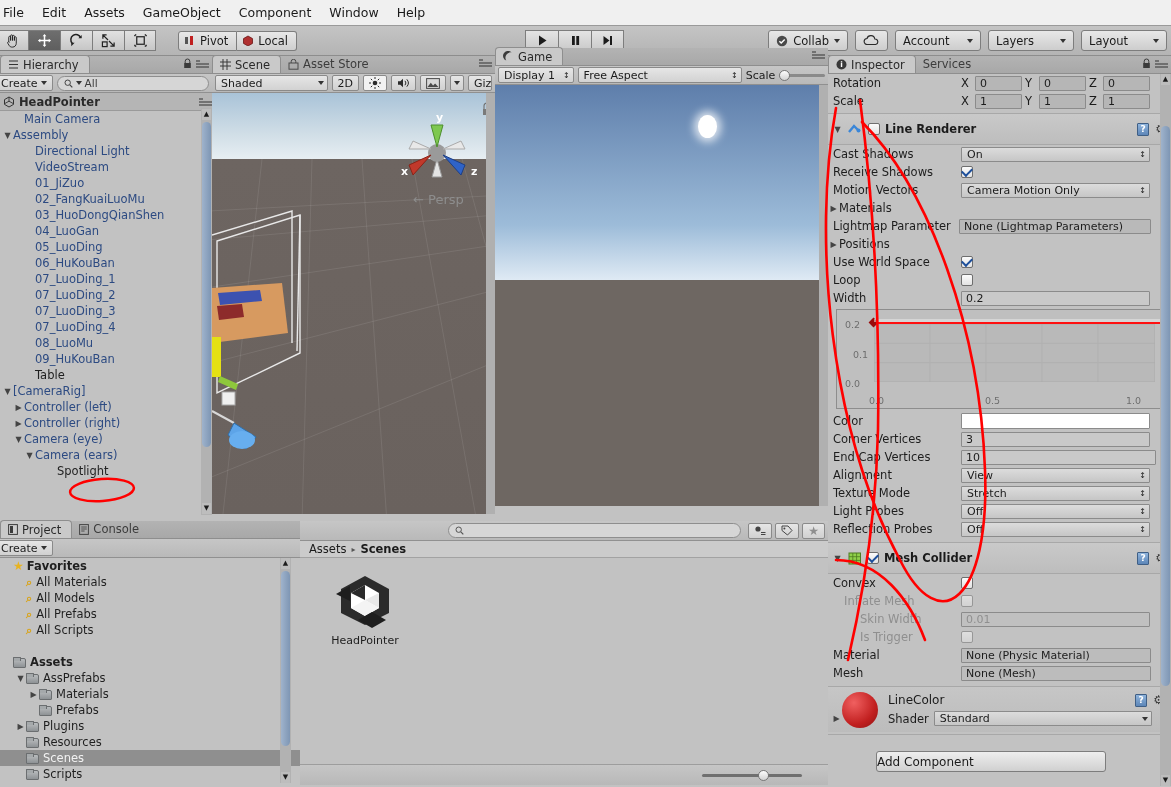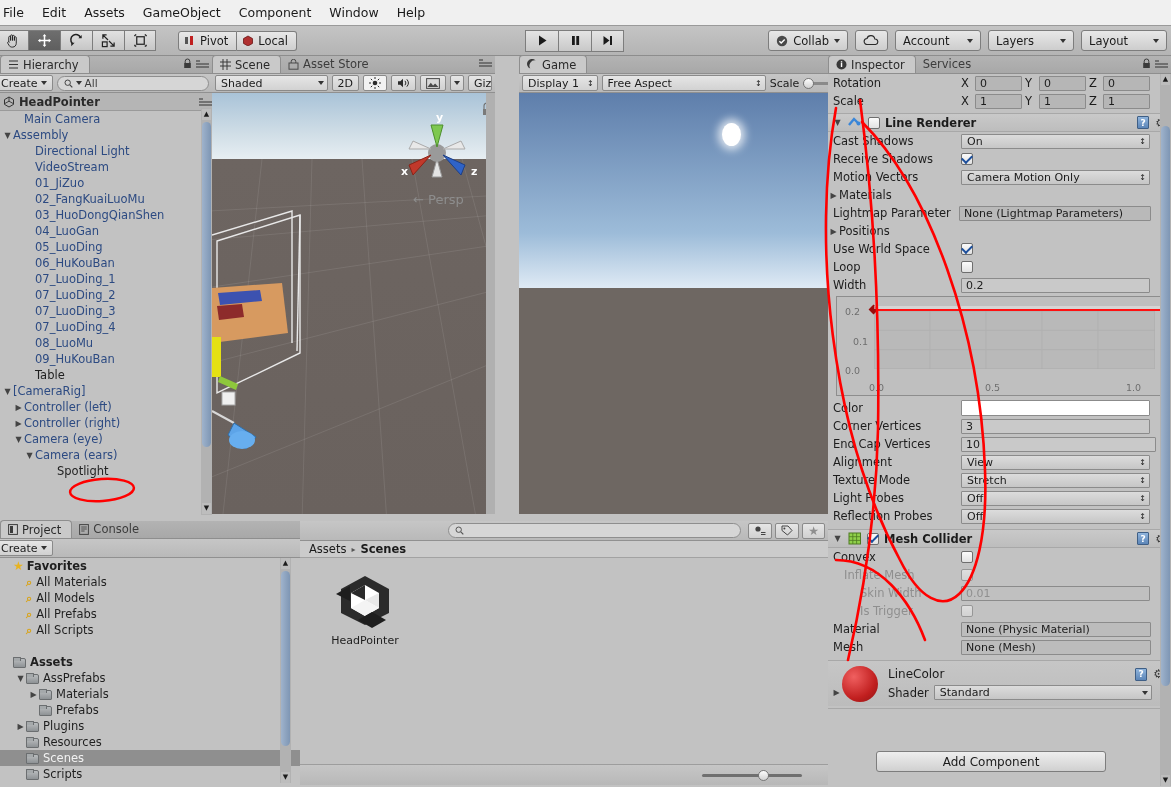--- a/index.html
+++ b/index.html
@@ -143,21 +143,21 @@
   .asset .lbl{ font-size:11px; color:#1e1e1e; }
   .statusbar{ height:21px; background:linear-gradient(#c6c6c6,#b8b8b8); border-top:1px solid #9d9d9d;
               display:flex; align-items:center; justify-content:flex-end; padding-right:26px; }
   .slider{ width:100px; height:11px; position:relative; display:flex; align-items:center; }
   .slider .trk{ width:100%; height:3px; background:#6f6f6f; border-radius:2px; }
   .slider .knb{ position:absolute; left:56px; width:11px; height:11px; border-radius:50%;
                 background:linear-gradient(#fdfdfd,#d2d2d2); border:1px solid #777; }
 
   
   #scene{ left:212px; top:56px; width:283px; height:459px; }
-  #game{ left:495px; top:56px; width:333px; height:459px;margin-left:24px; }
+  #game{ left:495px; top:48px; width:333px; height:459px; }
   .viewport{ position:relative; overflow:hidden; }
   .scene-sky{ position:absolute; inset:0 0 auto 0; height:66px;
               background:linear-gradient(#a9c3d8,#cfdde6 60%,#e7eef2); }
   .scene-ground{ position:absolute; left:0; right:0; top:66px; bottom:0;
                  background:linear-gradient(#6d6561,#6a625e); }
   .game-sky{ position:absolute; left:0; right:0; top:0; height:195px;
              background:linear-gradient(#5e7eab,#9dbcd9 72%,#dfeaf4); }
   .game-ground{ position:absolute; left:0; right:0; top:195px; bottom:0; background:#6e6762; }
   .sun{ position:absolute; left:203px; top:30px; width:19px; height:23px; border-radius:50%;
         background:#fff; box-shadow:0 0 9px 4px rgba(255,255,255,.75); }
@@ -181,21 +181,21 @@
     font-size:11px; flex:1;
   }
   .xyz{ display:flex; gap:3px; flex:1; align-items:center; }
   .xyz .ax{ width:11px; text-align:left; font-size:11.5px; }
   .chk{ width:12px; height:12px; border:1px solid #6e6e6e; border-radius:2px;
         background:linear-gradient(#fbfbfb,#e2e2e2); display:flex; align-items:center; justify-content:center; }
   .chk.on::after{ content:""; width:8px; height:5px; border-left:2.2px solid #1d4f9b;
                   border-bottom:2.2px solid #1d4f9b; transform:rotate(-45deg) translate(1px,-1px); }
   .chk.dim{ opacity:.5; }
   .comphead{
-    height:19px; background:linear-gradient(#c9c9c9,#bdbdbd);
+    height:32px; background:linear-gradient(#c9c9c9,#bdbdbd);
     border-top:1px solid #a8a8a8; border-bottom:1px solid #a8a8a8;
     display:flex; align-items:center; gap:5px; padding-left:4px;
     font-weight:bold; font-size:11.5px; position:relative;
   }
   .comphead .icons{ position:absolute; right:5px; display:flex; gap:6px; align-items:center; }
   .bookicon{ width:12px; height:13px; background:linear-gradient(#8fb4dc,#5d86b8);
              border:1px solid #3f5f86; border-radius:1px; color:#fff; font-size:9px;
              display:flex; align-items:center; justify-content:center; font-weight:bold; }
   .gear{ font-size:12px; color:#3a3a3a; }
   .curvebox{ margin:2px 5px 0 8px; height:100px; background:#bfbfbf;
@@ -203,21 +203,21 @@
   .curveplot{ position:absolute; left:37px; right:10px; top:14px; bottom:26px; background:#bbbbbb; }
   .curvetick{ position:absolute; font-size:9.5px; color:#6e6e6e; }
   .matrow{ height:46px; background:linear-gradient(#c6c6c6,#bcbcbc);
            border-top:1px solid #a8a8a8; display:flex; align-items:center; position:relative; }
   .matball{ width:36px; height:36px; border-radius:50%; margin-left:14px;
             background:radial-gradient(circle at 33% 30%, #f06060, #c11f1f 62%, #8b1414); }
   .addcomp{
     position:absolute; left:48px; bottom:14px; width:230px; height:21px;
     border:1px solid #7d7d7d; border-radius:3px;
     background:linear-gradient(#eeeeee,#d0d0d0);
-    display:flex; align-items:center; justify-content:center; font-size:12px;
+    display:flex; align-items:center; justify-content:flex-start; font-size:12px;
   }
   .sep{ height:1px; background:#a8a8a8; }
 
   
   .annot{ position:absolute; inset:0; pointer-events:none; }
 </style>
 </head>
 <body>
 
 <div class="app">

